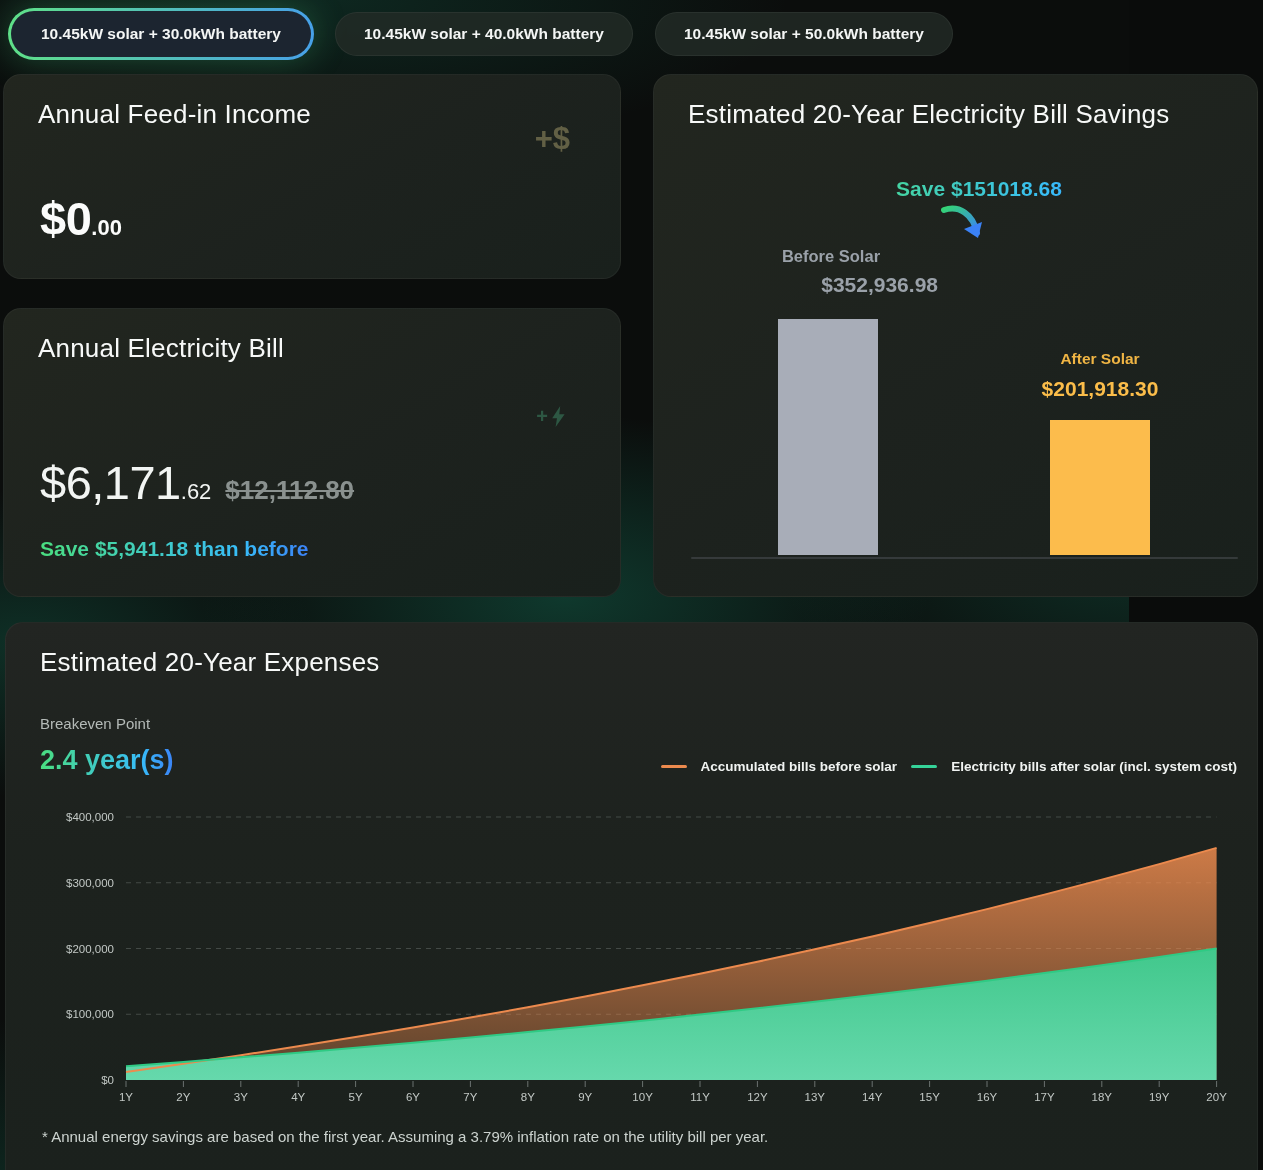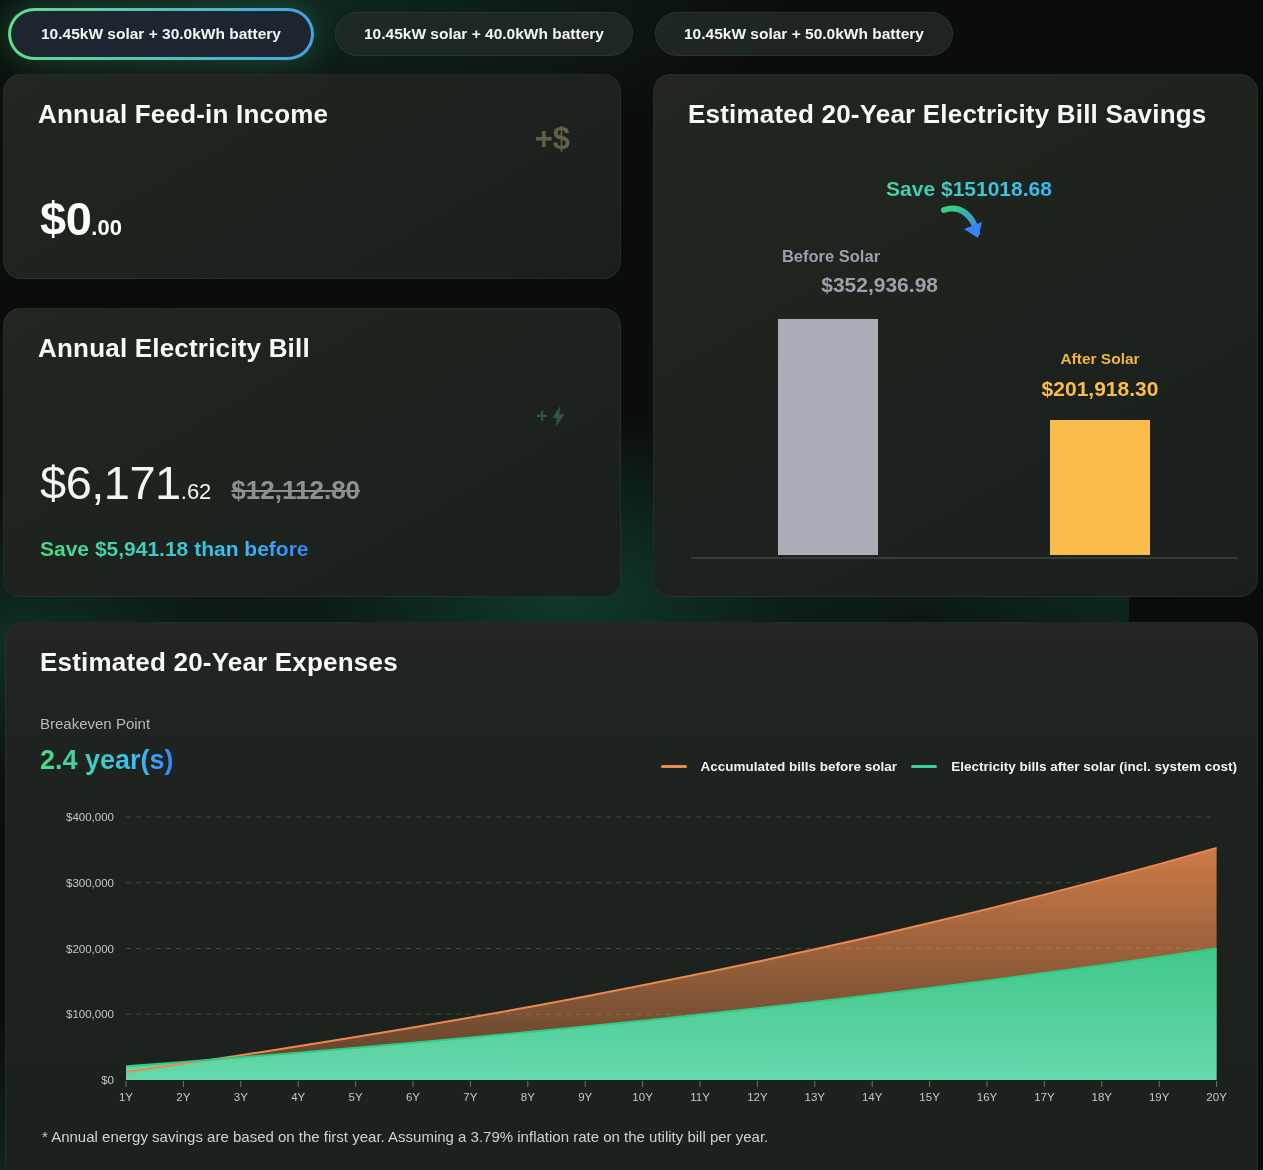--- a/index.html
+++ b/index.html
@@ -37,41 +37,41 @@
   #tab3 { left:655px; }
   
   .card { position:absolute; border-radius:18px;
     background: linear-gradient(150deg, #22261f 0%, #1d221e 55%, #19201c 100%);
     border:1px solid rgba(255,255,255,0.045); }
   #card-feedin  { left:3px;  top:74px;  width:618px; height:205px; }
   #card-bill    { left:3px;  top:308px; width:618px; height:289px; }
   #card-savings { left:653px; top:74px; width:605px; height:523px; }
   #card-expenses{ left:5px;  top:622px; width:1253px; height:560px; border-radius:18px 18px 0 0;
     background: linear-gradient(180deg, #222522 0%, #1d221e 40%, #1b211d 100%); }
-  .card-title { position:absolute; left:34px; top:22px; font-size:26px; font-weight:700;
+  .card-title { position:absolute; left:34px; top:22px; font-size:26px; font-weight:400;
     color:#f7f9f8; letter-spacing:0.2px; line-height:1.35; }
   
   .corner-icon { position:absolute; font-weight:700; }
   #feedin-icon { right:50px; top:46px; font-size:31px; color:#6f6b4c; opacity:0.85; }
   #bill-icon { right:54px; top:96px; font-size:20px; color:#2d5743; display:flex; align-items:center; gap:3px; }
   .big-value { position:absolute; left:36px; font-weight:700; color:#fbfcfb; }
   .big-main { font-size:47px; letter-spacing:-0.5px; }
   .big-cents { font-size:22px; }
   #feedin-value { top:116px; }
-  #bill-value-row { position:absolute; left:36px; top:146px; display:flex; align-items:baseline; gap:20px; }
+  #bill-value-row { position:absolute; left:36px; top:146px; display:flex; align-items:baseline; gap:14px; }
   .old-value { font-size:26px; font-weight:600; color:#8a918f; text-decoration:line-through; }
   .grad-text {
     background:linear-gradient(90deg,#4ade80 0%, #38bdf8 75%, #3b82f6 100%);
     -webkit-background-clip:text; background-clip:text;
     color:transparent; -webkit-text-fill-color:transparent;
   }
   #bill-save { position:absolute; left:36px; top:228px; font-size:21px; font-weight:700; }
   
   #savings-title { width:520px; }
-  #save-callout { position:absolute; left:170px; top:102px; width:290px; text-align:center;
+  #save-callout { position:absolute; left:180px; top:102px; width:290px; text-align:center;
     font-size:21px; font-weight:700; }
   #save-arrow { position:absolute; left:283px; top:128px; }
   #bar-baseline { position:absolute; left:37px; top:482px; width:547px; height:2px;
     background:#43484b; opacity:0.65; border-radius:1px; }
   .bar { position:absolute; bottom:41px; width:100px; }
   #bar-before { left:124px; }
   #bar-after  { left:396px; }
   .bar-caption { position:absolute; width:220px; text-align:center; font-weight:600; }
   #before-label { left:67px; top:172px; font-size:16.5px; color:#9aa1a9; }
   #before-value { left:64px; top:198px; font-size:21px; font-weight:700; color:#9aa1a9;text-align:right; }

